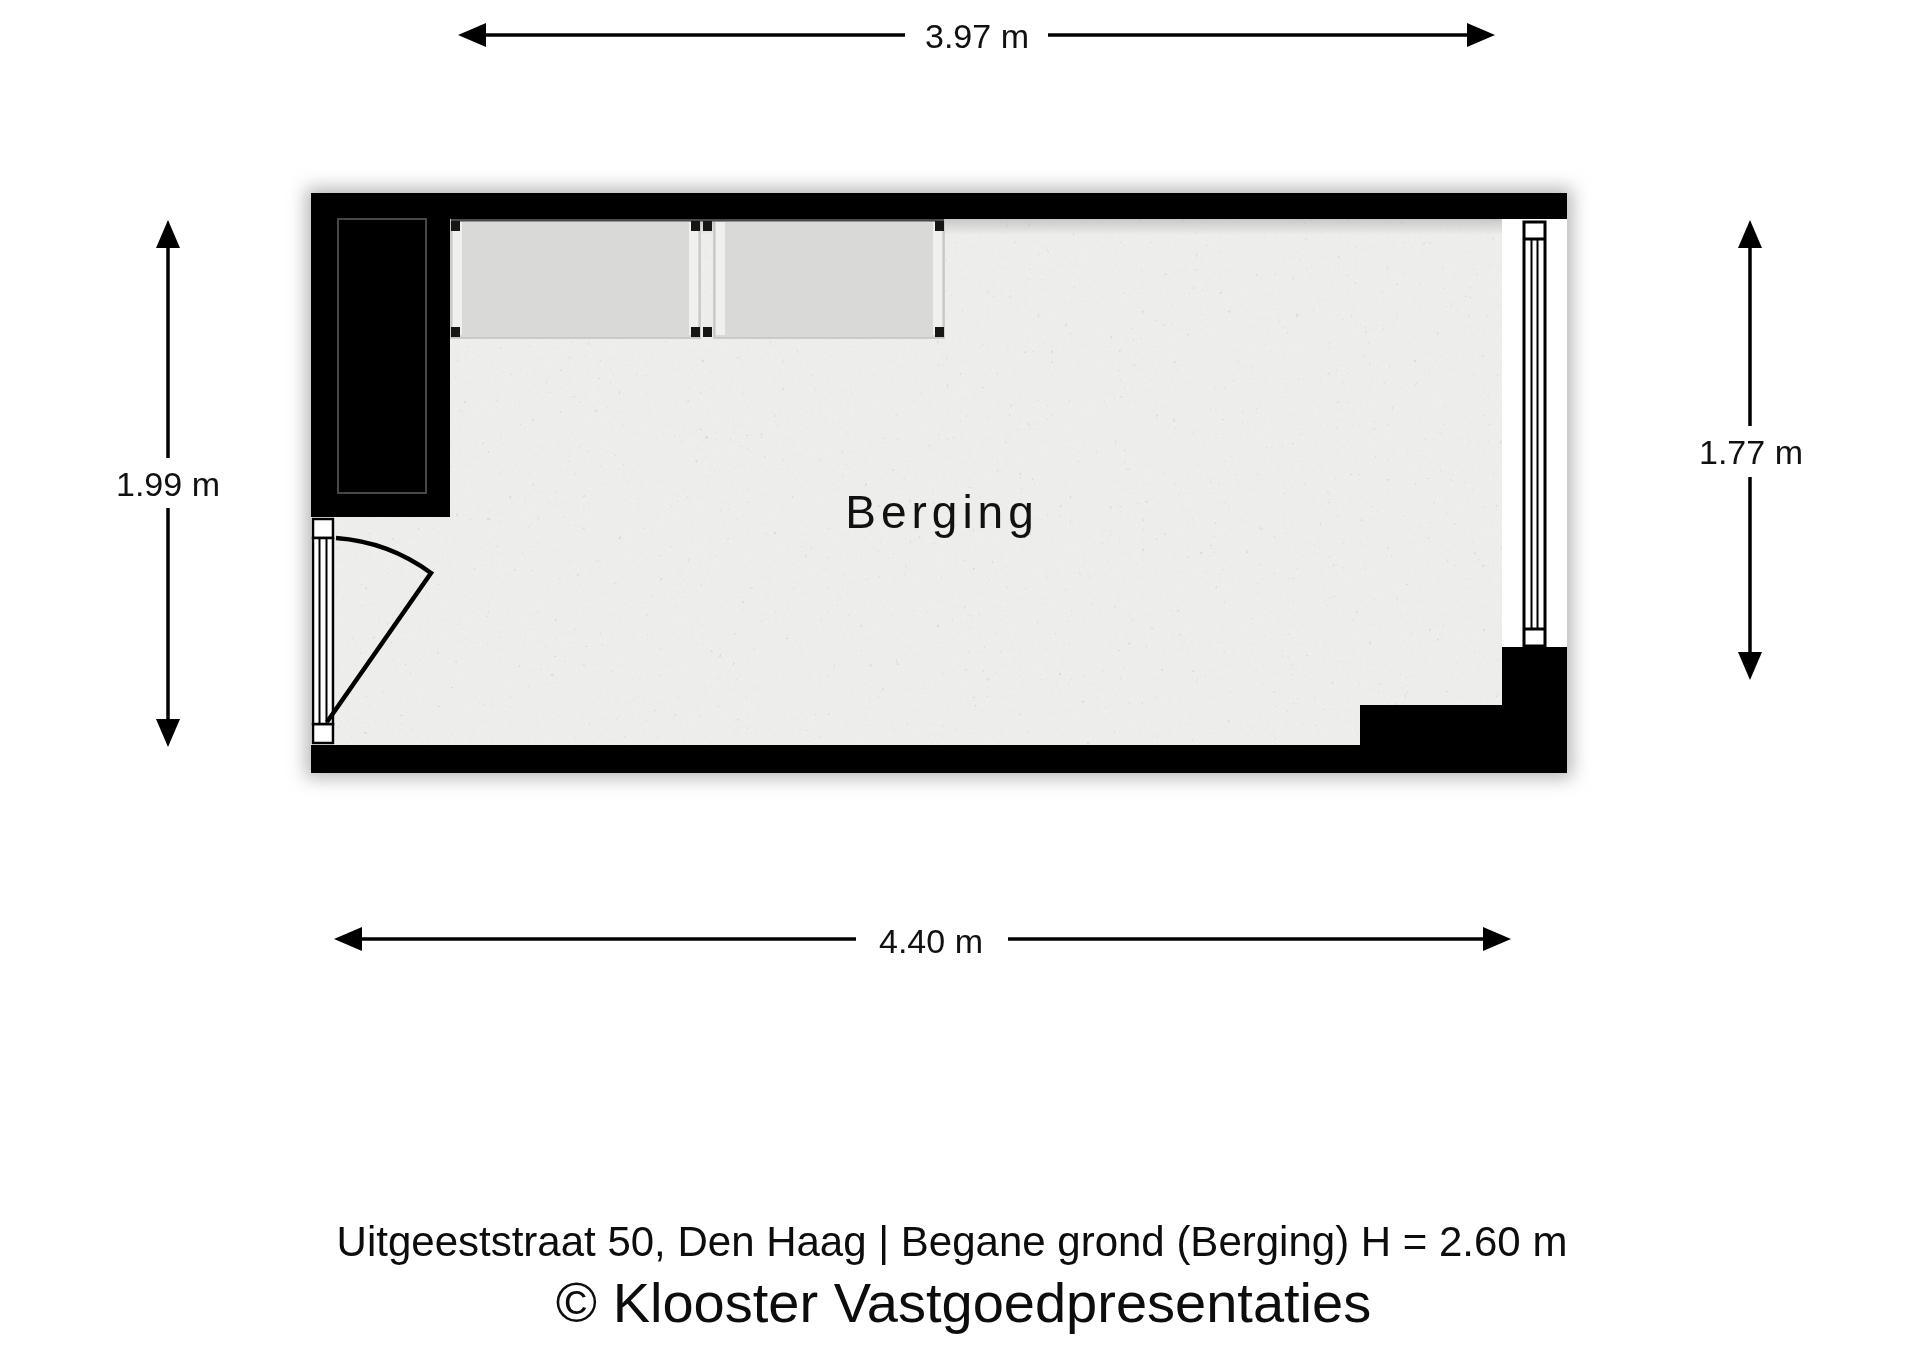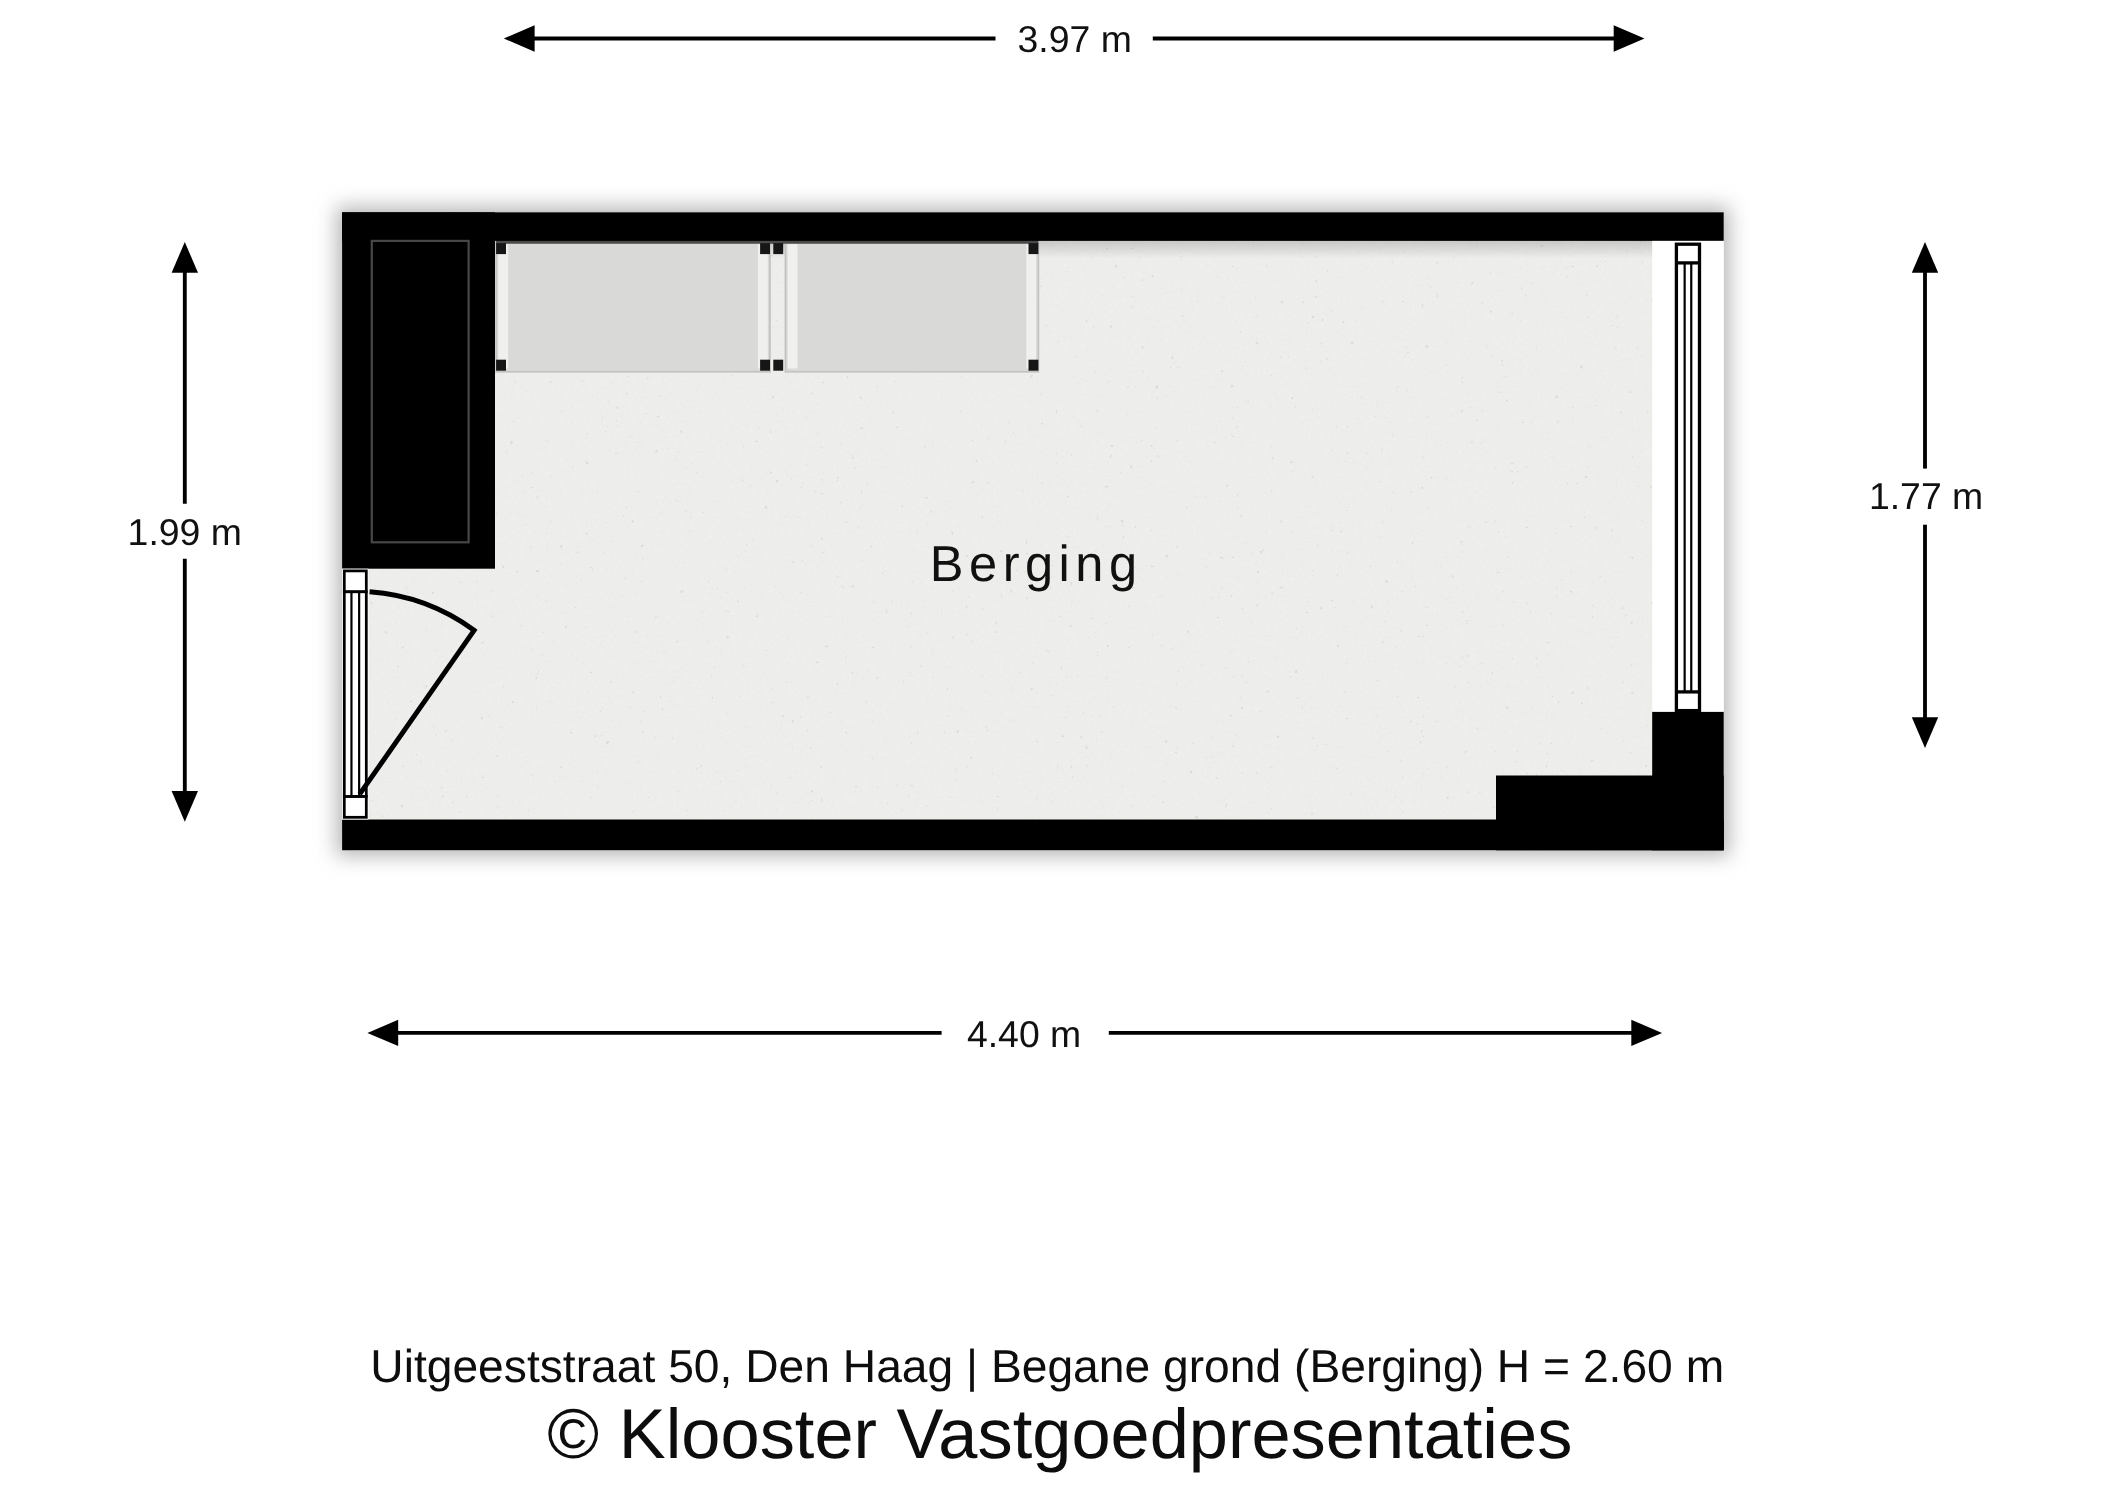--- a/index.html
+++ b/index.html
@@ -29,21 +29,21 @@
     width: 1904px;
     text-align: center;
     color: #0d0d0d;
   }
   .caption .line1 {
     font-size: 42px;
     line-height: 60px;
     white-space: nowrap;
   }
   .caption .line2 {
-    font-size: 64px;
+    font-size: 56px;
     line-height: 62px;
     white-space: nowrap;
     margin-left: 23px;
   }
   svg text {
     font-family: "Liberation Sans", sans-serif;
   }
 </style>
 </head>
 <body>

